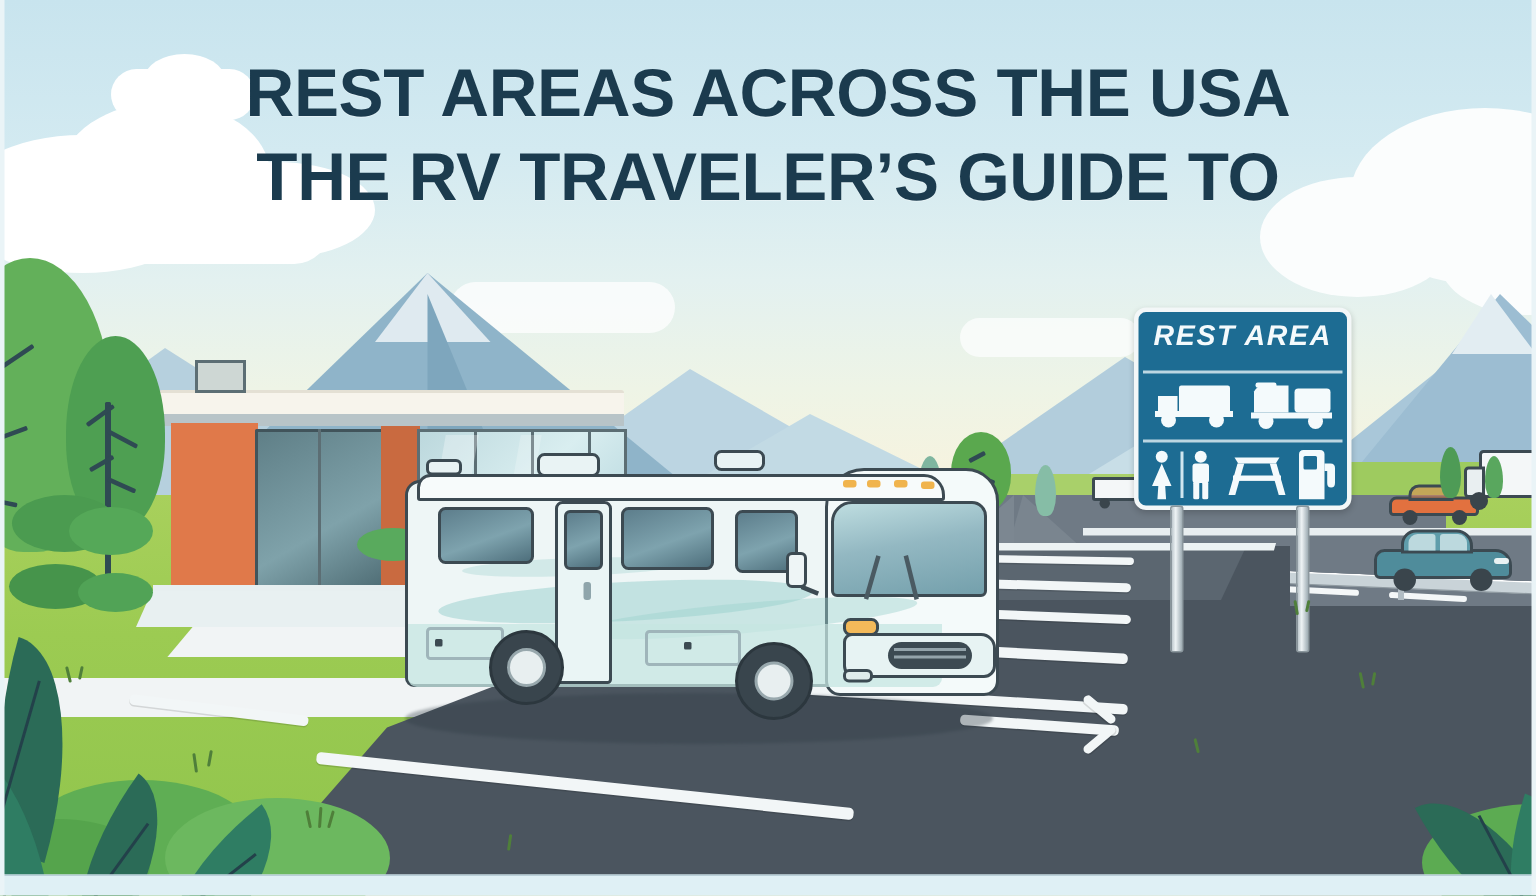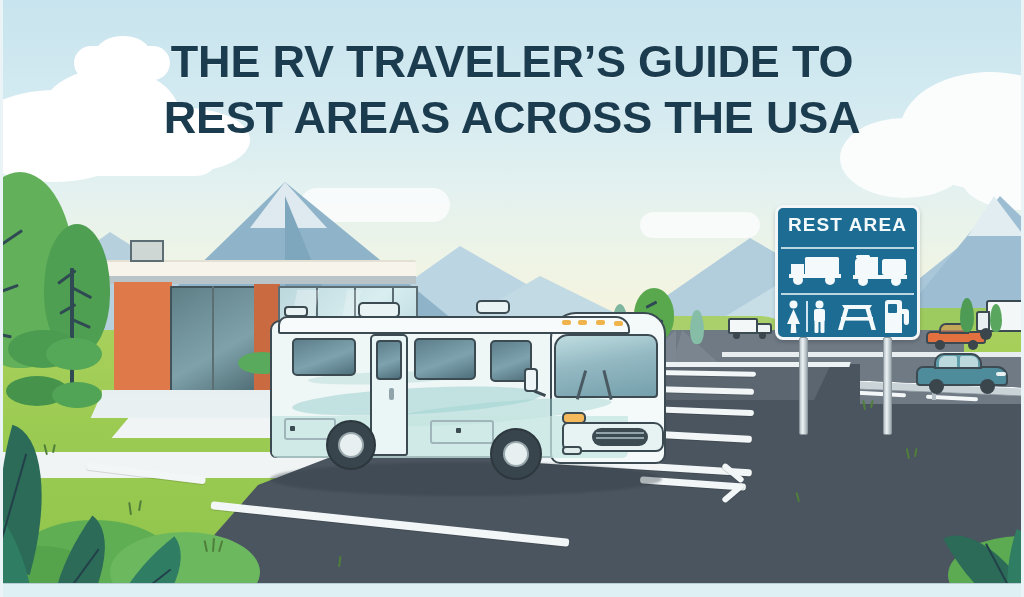--- a/index.html
+++ b/index.html
@@ -70,21 +70,21 @@
   .rv-wheel{position:absolute;border-radius:50%;background:#39454d;border:2.5px solid #2c373e;box-sizing:border-box;}
   .rv-hub{position:absolute;border-radius:50%;background:#e8eff0;border:2px solid #98a8ad;box-sizing:border-box;}
   .rv-stripe{position:absolute;background:#9ed2cf;border-radius:50%;}
 
   
   .veh{position:absolute;}
   .veh-outline{border:2px solid #3c4a52;box-sizing:border-box;}
   .tire{position:absolute;border-radius:50%;background:#3a454c;}
 
   
-  #sign{position:absolute;left:775px;top:205px;width:120px;height:160px;}
+  #sign{position:absolute;left:756px;top:205px;width:120px;height:160px;font-style:italic;}
   .sign-panel{
     position:absolute;left:0;top:0;width:145px;height:135px;
     background:#1d6c93;border:3px solid #f3f7f8;border-radius:8px;box-sizing:border-box;
     box-shadow:0 2px 4px rgba(0,0,0,.18);
   }
   .sign-divider{position:absolute;left:6px;width:133px;height:2px;background:#d8e9f0;opacity:.85;}
   .sign-title{
     position:absolute;left:0;top:9px;width:145px;text-align:center;
     color:#f4fafc;font-size:19px;font-weight:700;letter-spacing:1.1px;
     font-family:"Liberation Sans",sans-serif;
@@ -463,21 +463,21 @@
     <div class="blade" style="left:138px;top:500px;width:2px;height:11px;transform:rotate(10deg);"></div>
     <div class="blade" style="left:908px;top:448px;width:2px;height:11px;transform:rotate(-12deg);"></div>
     <div class="blade" style="left:914px;top:448px;width:2px;height:9px;transform:rotate(10deg);"></div>
     <div class="blade" style="left:864px;top:400px;width:2px;height:10px;transform:rotate(-10deg);"></div>
     <div class="blade" style="left:870px;top:400px;width:2px;height:8px;transform:rotate(12deg);"></div>
     <div class="blade" style="left:798px;top:492px;width:2px;height:10px;transform:rotate(-14deg);"></div>
     <div class="blade" style="left:338px;top:556px;width:2px;height:11px;transform:rotate(8deg);"></div>
   </div>
 
   <div id="titleblock">
+    <div class="t-line">REST AREAS ACROSS THE USA</div>
     <div class="t-line">THE RV TRAVELER’S GUIDE TO</div>
-    <div class="t-line">REST AREAS ACROSS THE USA</div>
   </div>
 
   <div class="bottom-band"></div>
   <div class="edge-l"></div>
   <div class="edge-r"></div>
 
 </div>
 
 </body></html>

